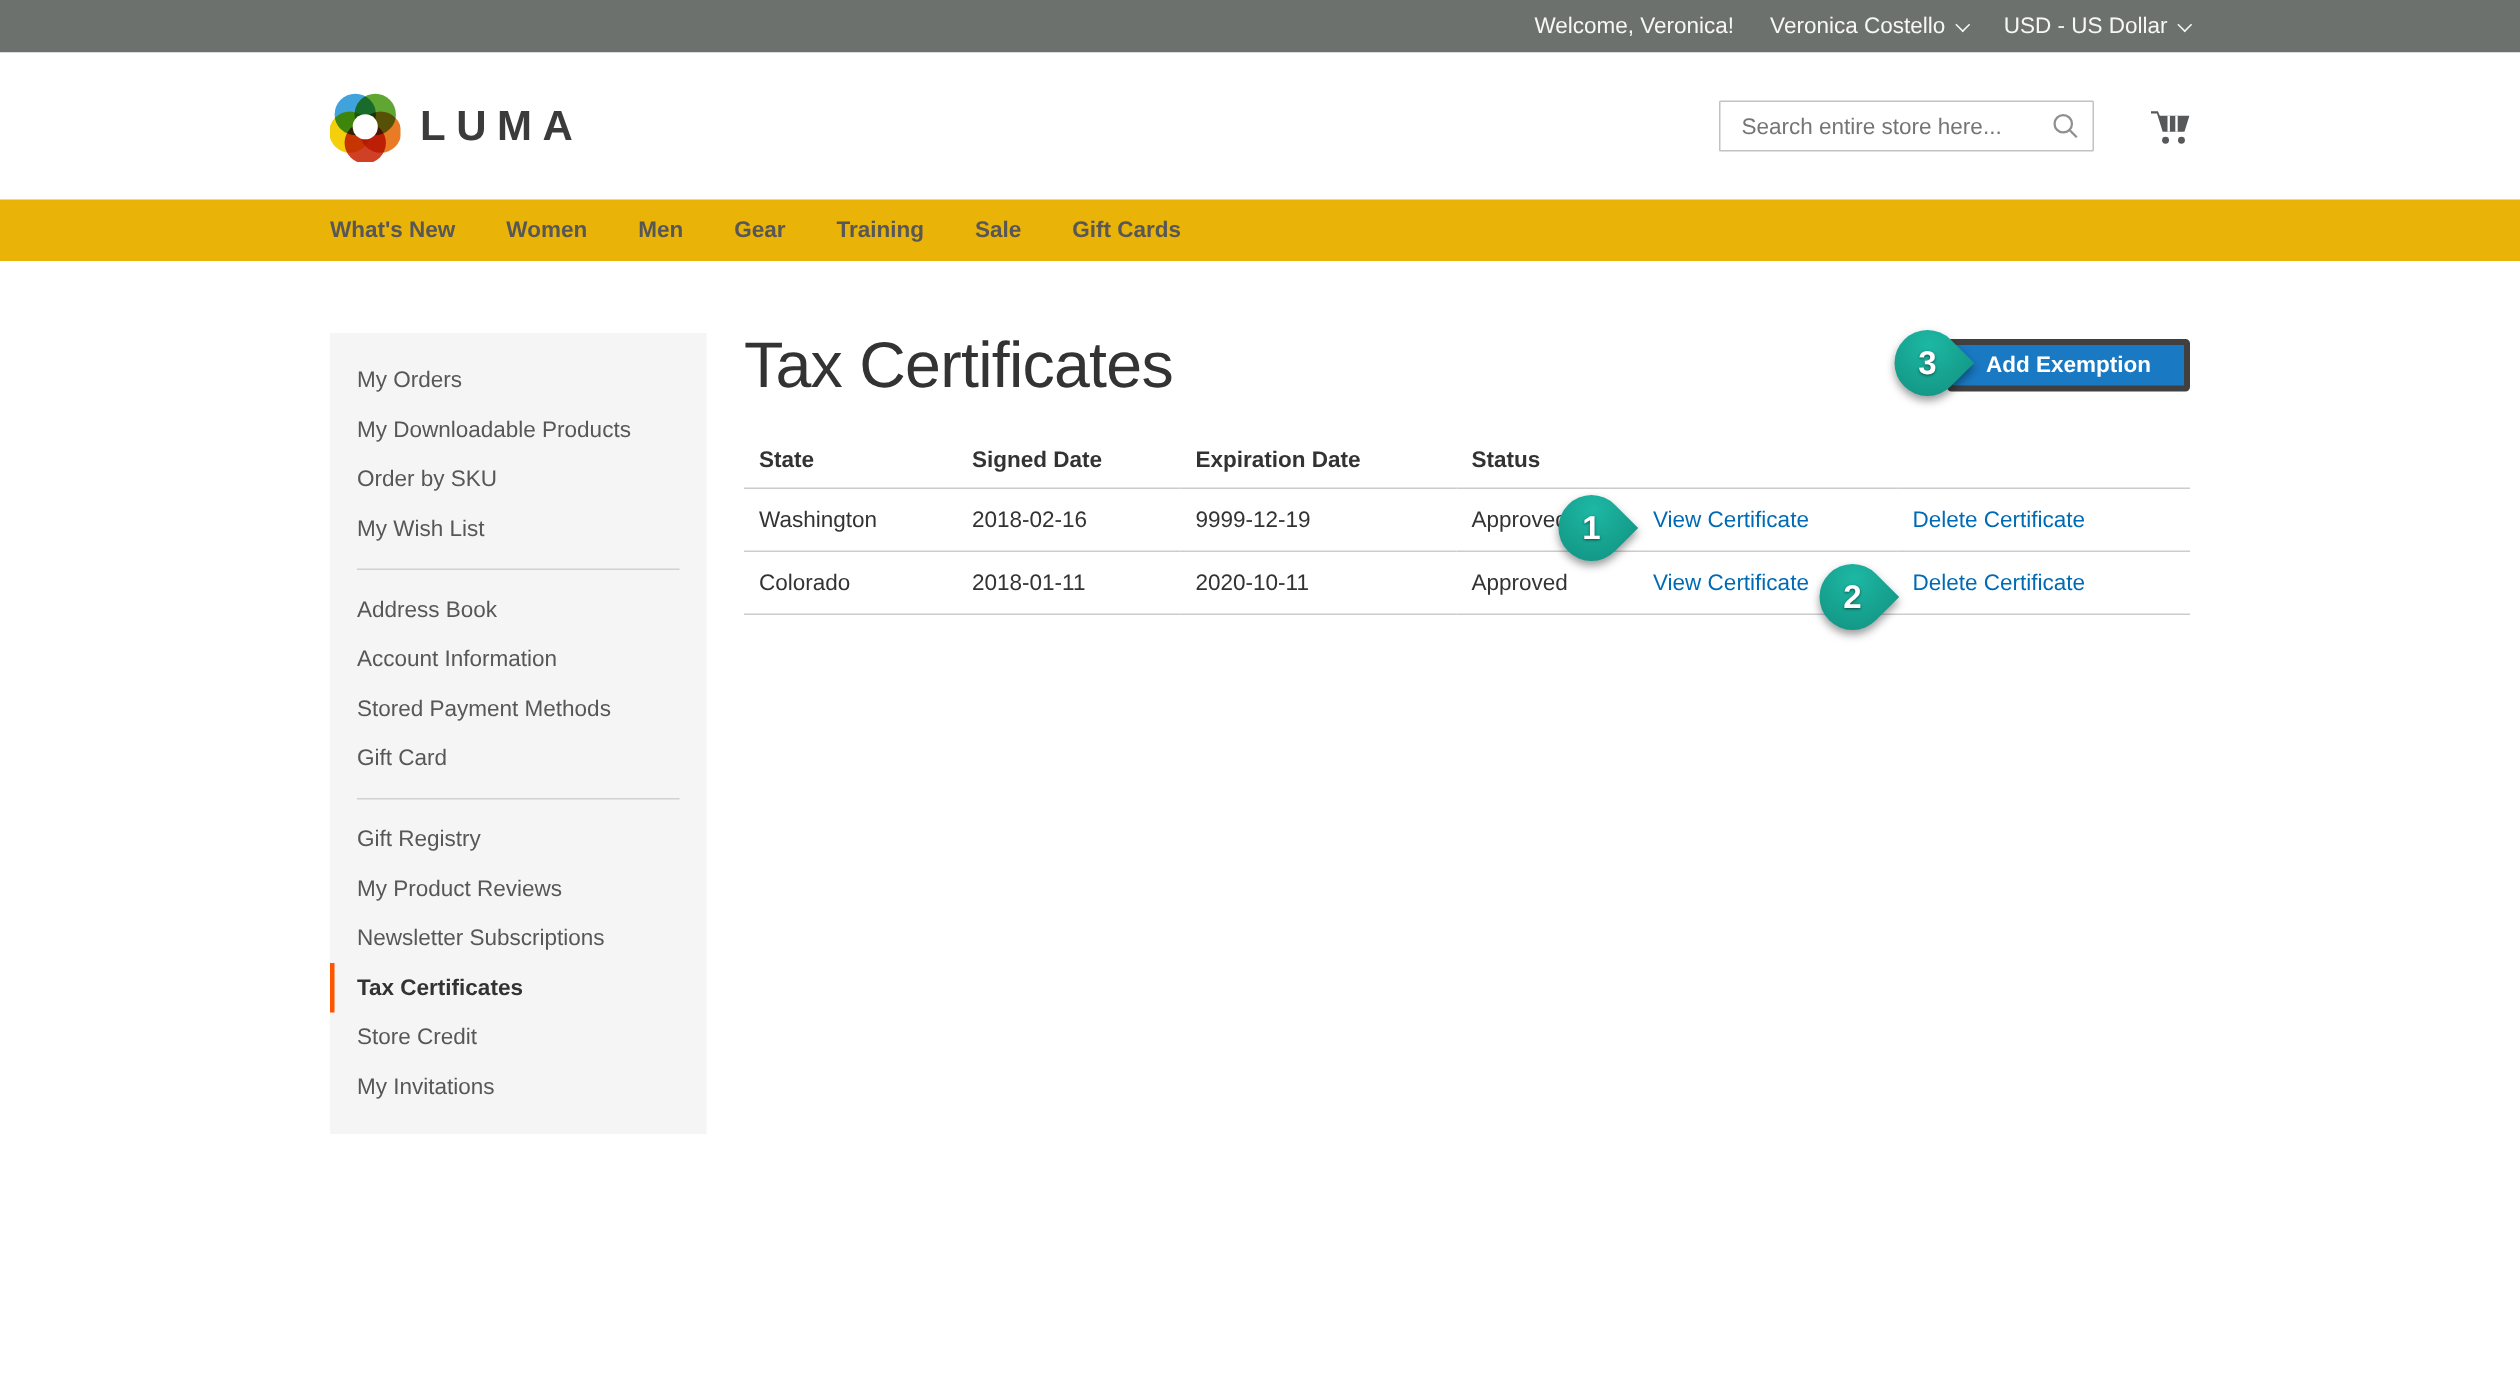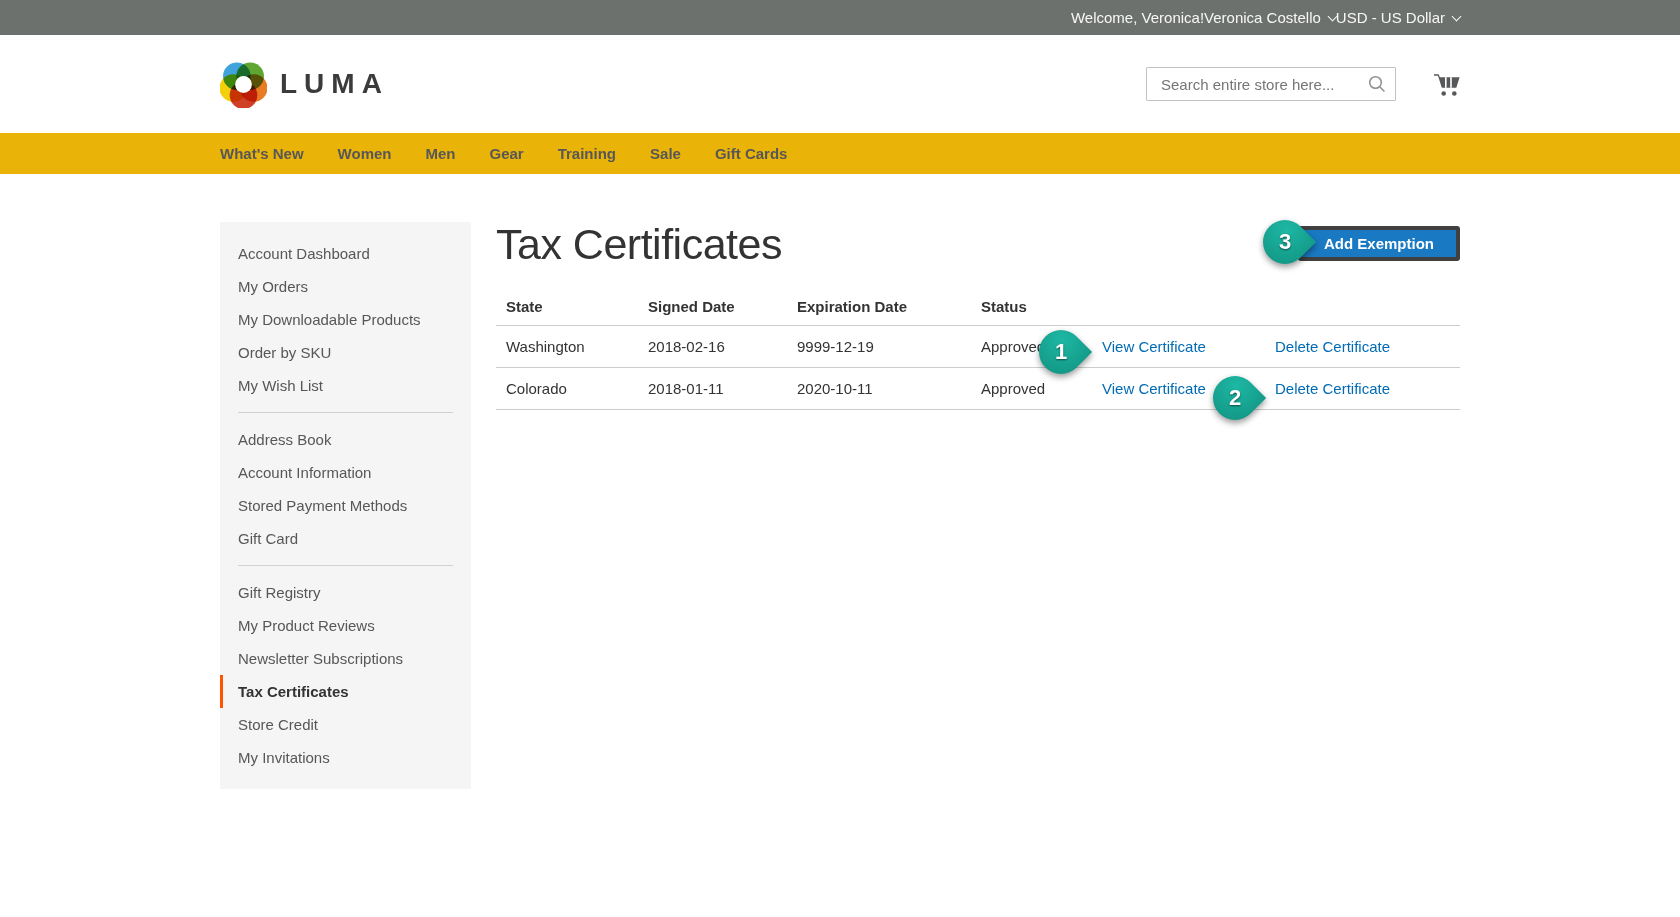--- a/index.html
+++ b/index.html
@@ -2,21 +2,21 @@
 <html><head>
 <meta charset="utf-8">
 <style>
   * { margin:0; padding:0; box-sizing:border-box; }
   html,body { width:1680px; height:917px; background:#fff; overflow:hidden;
     font-family:"Liberation Sans","DejaVu Sans",sans-serif; color:#333; font-size:15px; }
   .container { width:1240px; margin:0 auto; }
 
   
   .topbar { height:35px; background:#6d716e; }
-  .topbar .container { height:35px; display:flex; align-items:center; justify-content:flex-end; }
+  .topbar .container { height:35px; display:flex; align-items:center; justify-content:flex-end; gap:24px; }
   .topbar span.txt { color:#f7f7f7; font-size:15px; }
   .tb-item { display:flex; align-items:center; cursor:pointer; }
   .caret { display:inline-block; width:7px; height:7px; border:solid #f7f7f7; border-width:0 1.5px 1.5px 0; transform:rotate(45deg); margin:-3px 0 0 8px; }
 
   
   .header { height:98px; background:#fff; }
   .header .container { height:98px; display:flex; align-items:center; }
   .logo { display:flex; align-items:center; cursor:pointer; }
   .logo-text { font-size:28px; font-weight:600; letter-spacing:7px; color:#3b3b3b; margin-left:13px; }
   .header-right { margin-left:auto; display:flex; align-items:center;gap:16px; }
@@ -117,21 +117,20 @@
     <span class="nav-item">Gear</span>
     <span class="nav-item">Training</span>
     <span class="nav-item">Sale</span>
     <span class="nav-item">Gift Cards</span>
   </div>
 </div>
 
 <div class="container page-main">
 
   <ul class="sidebar">
-    <li>Account Dashboard</li>
     <li>My Orders</li>
     <li>My Downloadable Products</li>
     <li>Order by SKU</li>
     <li>My Wish List</li>
     <div class="divider"></div>
     <li>Address Book</li>
     <li>Account Information</li>
     <li>Stored Payment Methods</li>
     <li>Gift Card</li>
     <div class="divider"></div>

